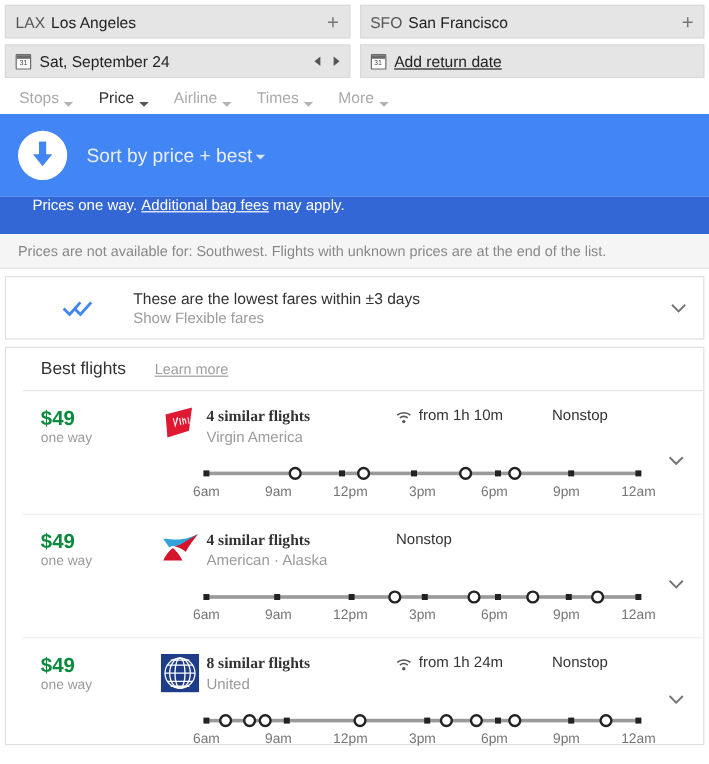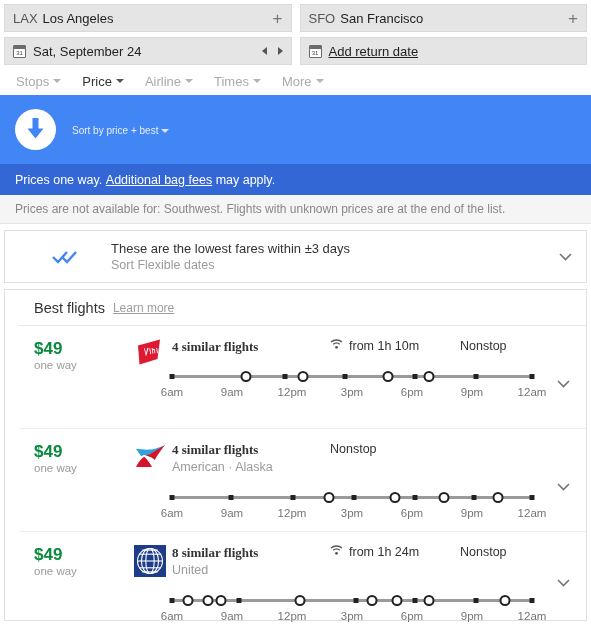--- a/index.html
+++ b/index.html
@@ -108,21 +108,21 @@
   .filters {
     display: flex;
     align-items: center;
     height: 30px;
     padding: 2px 0 0 16px;
     box-sizing: border-box;
     gap: 21px;
   }
   .filter {
     display: flex;
-    align-items: center;
+    align-items: flex-end;
     gap: 4px;
     font-size: 13px;
     color: #aaa;
     white-space: nowrap;
   }
   .filter.active { color: #333; }
   .caret {
     width: 0; height: 0;
     border-left: 4px solid transparent;
     border-right: 4px solid transparent;
@@ -149,41 +149,40 @@
   }
   .banner-circle svg { position: absolute; left: 9px; top: 8px; }
   .banner-title {
     color: #fff;
     font-size: 19px;
     line-height: 22px;
     font-weight: 400;
   }
   .banner-sub {
     color: #e8eefc;
-    font-size: 10px;
+    font-size: 16px;
     line-height: 16px;
     margin-top: 2px;
     display: flex;
     align-items: center;
     gap: 3px;
   }
   .caret-white {
     width: 0; height: 0;
     border-left: 4px solid transparent;
     border-right: 4px solid transparent;
     border-top: 4px solid #dbe5fb;
   }
 
   
   .prices-bar {
     background: #3367d6;
     height: 31px;
     display: flex;
-    align-items: center;
-    padding-left: 15px;
+    padding-left: 27px;
     box-sizing: border-box;
     color: #fff;
     font-size: 12.5px;
   }
   .prices-bar a {
     color: #fff;
     text-decoration: underline;
   }
 
   
@@ -232,21 +231,21 @@
   }
 
   
   .best-head {
     display: flex;
     align-items: center;
     height: 36px;
     padding-left: 15px;
     box-sizing: border-box;
     border-bottom: 1px solid #e6e6e6;
-    gap: 8px;
+    gap: 24px;
   }
   .best-title { font-size: 14.5px; color: #333; }
   .learn-more {
     font-size: 12px;
     color: #9e9e9e;
     text-decoration: underline;
   }
 
   
   .flight-row {
@@ -293,21 +292,21 @@
   .similar {
     font-size: 13px;
     font-weight: bold;
     color: #333;
     width: 158px;
     flex: 0 0 auto;
     font-family: Liberation Serif, serif;
   }
   .dur {
     display: flex;
-    align-items: flex-start;
+    align-items: flex-end;
     gap: 6px;
     font-size: 12.5px;
     color: #333;
     width: 130px;
     flex: 0 0 auto;
   }
   .nonstop { font-size: 12.5px; color: #333; }
   .carriers {
     font-size: 12.5px;
     color: #9b9b9b;
@@ -447,21 +446,21 @@
 <div class="card">
   <div class="flex-row">
     <div class="flex-check">
       <svg width="26" height="14" viewBox="0 0 26 14">
         <polyline points="1,7 6,12 15,2" fill="none" stroke="#4285f4" stroke-width="2.4"></polyline>
         <polyline points="10,7 15,12 24,2" fill="none" stroke="#4285f4" stroke-width="2.4"></polyline>
       </svg>
     </div>
     <div class="flex-texts">
       <div class="flex-title">These are the lowest fares within ±3 days</div>
-      <div class="flex-sub">Sort Flexible dates</div>
+      <div class="flex-sub">Show Flexible fares</div>
     </div>
     <svg class="chev" viewBox="0 0 13 8">
       <polyline points="1,1 6.5,6.5 12,1" fill="none" stroke="#757575" stroke-width="1.6"></polyline>
     </svg>
   </div>
 </div>
 
 <div class="card">
   <div class="best-head">
     <span class="best-title">Best flights</span>
@@ -490,20 +489,21 @@
         <span class="dur">
           <svg class="wifi" width="13" height="10" viewBox="0 0 13 10">
             <path d="M1 3 A8.5 8.5 0 0 1 12 3" fill="none" stroke="#555" stroke-width="1.3"></path>
             <path d="M3.2 5.3 A5.2 5.2 0 0 1 9.8 5.3" fill="none" stroke="#555" stroke-width="1.3"></path>
             <circle cx="6.5" cy="8.3" r="1.4" fill="#555"></circle>
           </svg>
           <span>from 1h 10m</span>
         </span>
         <span class="nonstop">Nonstop</span>
       </div>
+      <div class="carriers">Virgin America</div>
       <div class="timeline-wrap">
         <div class="timeline">
           <div class="tl-line"></div>
         <div class="tl-dot" style="left: 0%;"></div>
             <div class="tl-circ" style="left: 20.5%;"></div>
             <div class="tl-dot" style="left: 31.5%;"></div>
             <div class="tl-circ" style="left: 36.5%;"></div>
             <div class="tl-dot" style="left: 48%;"></div>
             <div class="tl-circ" style="left: 60%;"></div>
             <div class="tl-dot" style="left: 67.5%;"></div>

